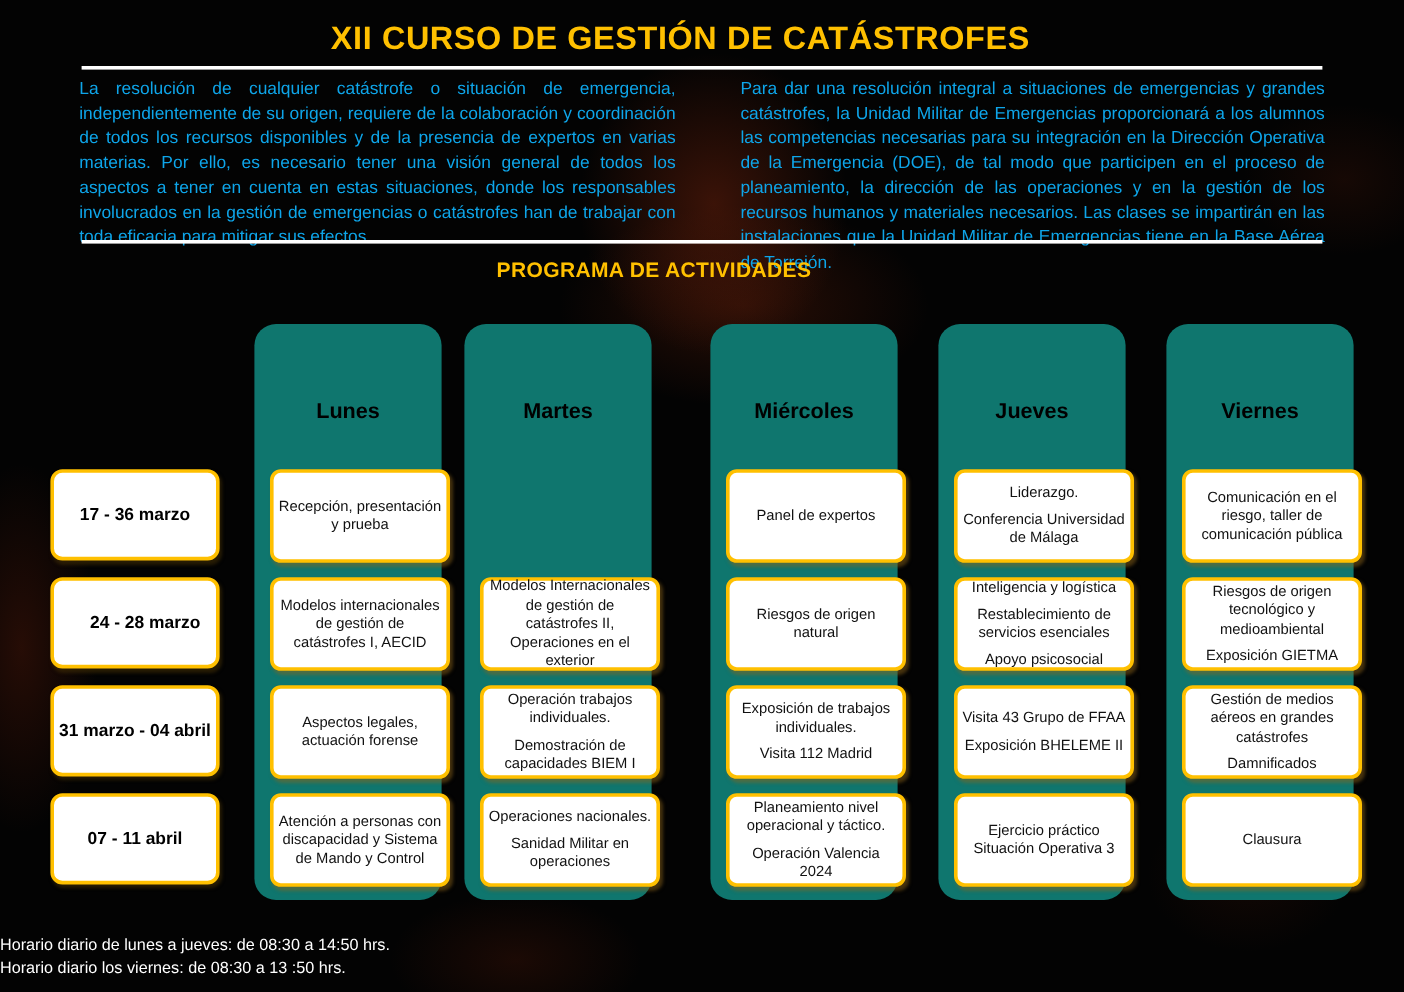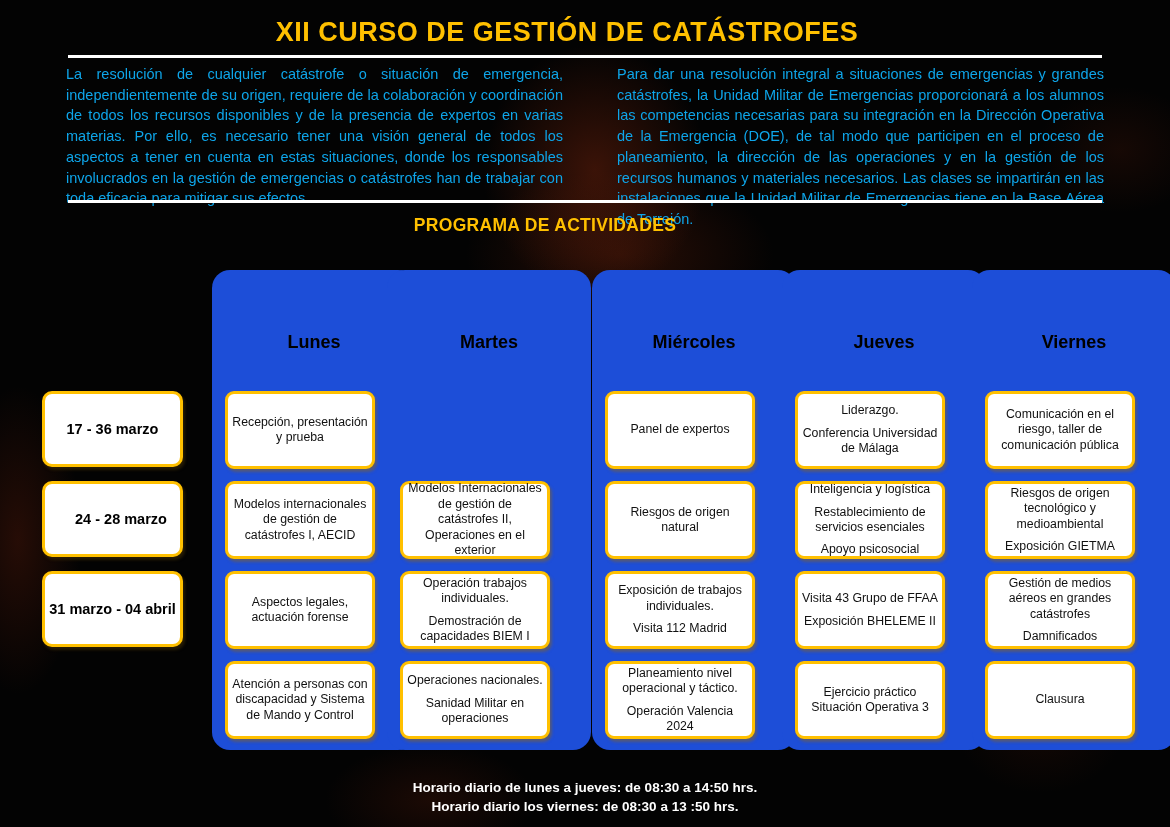--- a/index.html
+++ b/index.html
@@ -50,42 +50,42 @@
     background:#fff;border:3px solid #FFC000;border-radius:10px;
     box-shadow:2px 3px 3px rgba(70,50,5,0.55);
     display:flex;align-items:center;justify-content:center;
     color:#000;font-size:14.5px;font-weight:bold;text-align:center;
     box-sizing:border-box;
   }
   .wl0{top:391px;} .wl1{top:481px;padding-left:17px;} .wl2{top:571px;} .wl3{top:661px;}
   
   .col{
     position:absolute;top:270px;width:156px;height:480px;
-    background:#1d4ed8;border-radius:18px;padding-left:48px;
+    background:#0f766e;border-radius:18px;
   }
   .c0{left:212px;} .c1{left:387px;} .c2{left:592px;} .c3{left:782px;} .c4{left:972px;}
   .day{
     position:absolute;top:62px;left:0;width:100%;
     text-align:center;color:#000;font-size:18px;font-weight:bold;
   }
   .cell{
     position:absolute;left:13px;width:150px;height:78px;
     background:#fff;border:3px solid #FFC000;border-radius:9px;
     box-shadow:2px 3px 3px rgba(140,100,25,0.5);
     display:flex;flex-direction:column;align-items:center;justify-content:center;
     box-sizing:border-box;
     padding:2px 4px;
     text-align:center;color:#111;font-size:12.3px;line-height:1.26;
   }
   .r0{top:121px;} .r1{top:211px;} .r2{top:301px;} .r3{top:391px;}
   .cell p{margin:0;}
   .cell p + p{margin-top:7px;}
   .footer{
     position:absolute;top:779px;left:0;width:1170px;
-    text-align:center;color:#fff;font-size:13.5px;line-height:1.38;font-weight:700;
+    text-align:left;color:#fff;font-size:13.5px;line-height:1.38;font-weight:400;
   }
 </style>
 </head>
 <body>
 
 <div id="page">
   <div id="bg-texture"></div>
 
   <div class="title">XII CURSO DE GESTIÓN DE CATÁSTROFES</div>
   <div class="rule" id="rule-top"></div>
@@ -93,20 +93,21 @@
   <div class="intro" id="intro-left">La resolución de cualquier catástrofe o situación de emergencia, independientemente de su origen, requiere de la colaboración y coordinación de todos los recursos disponibles y de la presencia de expertos en varias materias. Por ello, es necesario tener una visión general de todos los aspectos a tener en cuenta en estas situaciones, donde los responsables involucrados en la gestión de emergencias o catástrofes han de trabajar con toda eficacia para mitigar sus efectos.</div>
   <div class="intro" id="intro-right">Para dar una resolución integral a situaciones de emergencias y grandes catástrofes, la Unidad Militar de Emergencias proporcionará a los alumnos las competencias necesarias para su integración en la Dirección Operativa de la Emergencia (DOE), de tal modo que participen en el proceso de planeamiento, la dirección de las operaciones y en la gestión de los recursos humanos y materiales necesarios. Las clases se impartirán en las instalaciones que la Unidad Militar de Emergencias tiene en la Base Aérea de Torrejón.</div>
 
   <div class="rule" id="rule-bottom"></div>
 
   <div class="program-heading">PROGRAMA DE ACTIVIDADES</div>
 
   <div class="week-label wl0">17 - 36 marzo</div>
   <div class="week-label wl1">24 - 28 marzo</div>
   <div class="week-label wl2">31 marzo - 04 abril</div>
+  <div class="week-label wl3">07 - 11 abril</div>
 
   <div class="col c0">
     <div class="day">Lunes</div>
     <div class="cell r0">
       <p>Recepción, presentación y prueba</p>
     </div>
     <div class="cell r1">
       <p>Modelos internacionales de gestión de catástrofes I, AECID</p>
     </div>
     <div class="cell r2">

